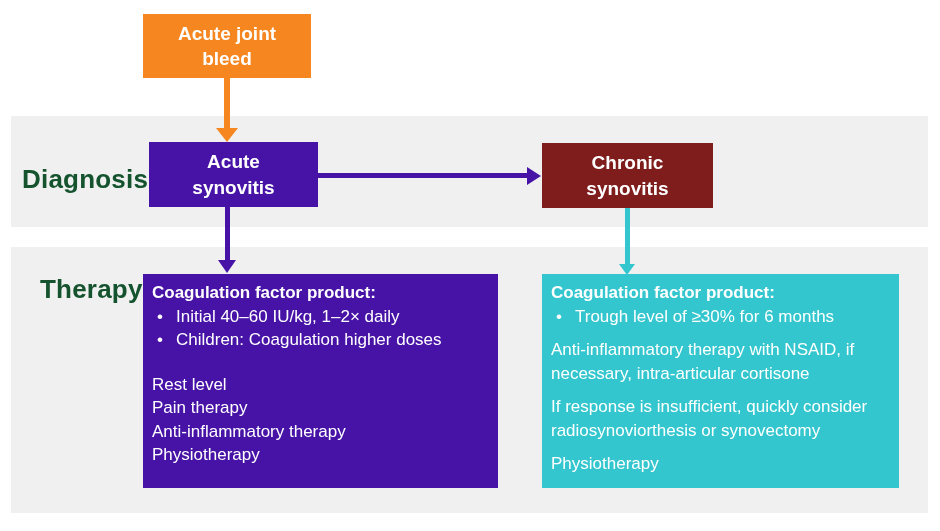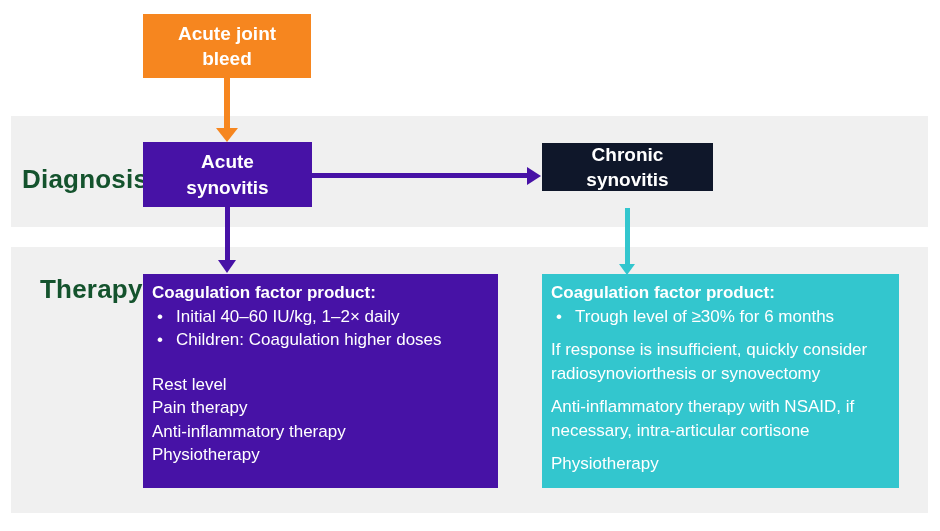--- a/index.html
+++ b/index.html
@@ -36,22 +36,22 @@
     align-items: center;
     justify-content: center;
     text-align: center;
     color: #ffffff;
     font-weight: bold;
     font-size: 19px;
     line-height: 1.32;
     white-space: pre-line;
   }
   .node-bleed   { left: 143px; top: 14px;  width: 168px; height: 64px; background: #f6861f; }
-  .node-acute   { left: 143px; top: 142px; width: 169px; height: 65px; background: #4712a6; }
-  .node-chronic { left: 542px; top: 143px; width: 171px; height: 48px; background: #0f172a; }
+  .node-acute   { left: 149px; top: 142px; width: 169px; height: 65px; background: #4712a6; }
+  .node-chronic { left: 542px; top: 143px; width: 171px; height: 65px; background: #7f1d1d; }
 
   .vline, .hline { position: absolute; }
   .arr-bleed-line   { left: 224px; top: 78px;  width: 6px;  height: 51px; background: #f6861f; }
   .arr-bleed-head   { left: 216px; top: 128px; width: 0; height: 0;
                       border-left: 11px solid transparent; border-right: 11px solid transparent;
                       border-top: 14px solid #f6861f; }
   .arr-acute-d-line { left: 225px; top: 207px; width: 5px;  height: 53px; background: #4712a6; }
   .arr-acute-d-head { left: 218px; top: 260px; width: 0; height: 0;
                       border-left: 9px solid transparent; border-right: 9px solid transparent;
                       border-top: 13px solid #4712a6; }
@@ -126,18 +126,18 @@
       <div>Rest level</div>
       <div>Pain therapy</div>
       <div>Anti-inflammatory therapy</div>
       <div>Physiotherapy</div>
     </div>
   </div>
 
   <div class="panel panel-chronic">
     <div class="panel-heading">Coagulation factor product:</div>
     <div class="bullet">Trough level of ≥30% for 6 months</div>
+    <div class="para">Anti-inflammatory therapy with NSAID, if necessary, intra-articular cortisone</div>
     <div class="para">If response is insufficient, quickly consider radiosynoviorthesis or synovectomy</div>
-    <div class="para">Anti-inflammatory therapy with NSAID, if necessary, intra-articular cortisone</div>
     <div class="para">Physiotherapy</div>
   </div>
 
 </div>
 
 </body></html>

